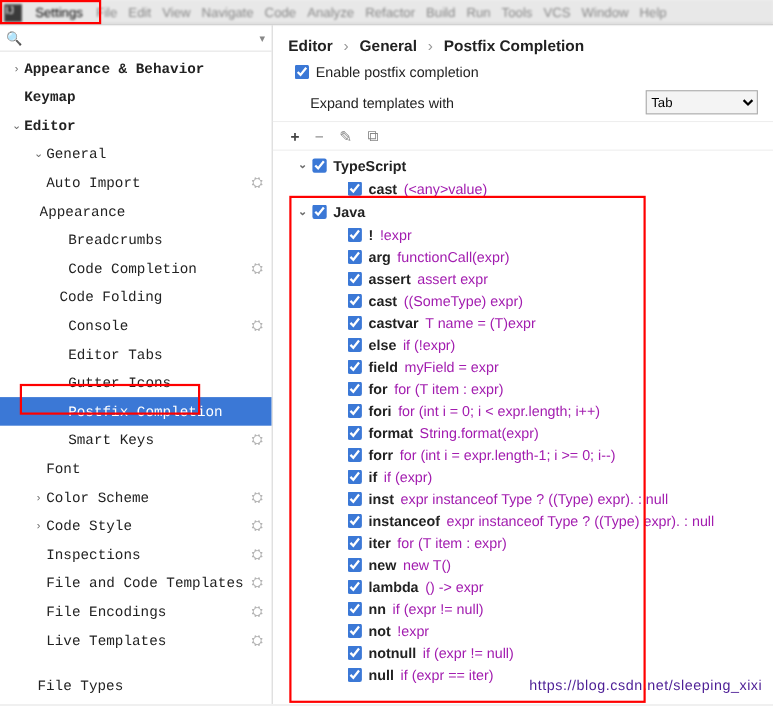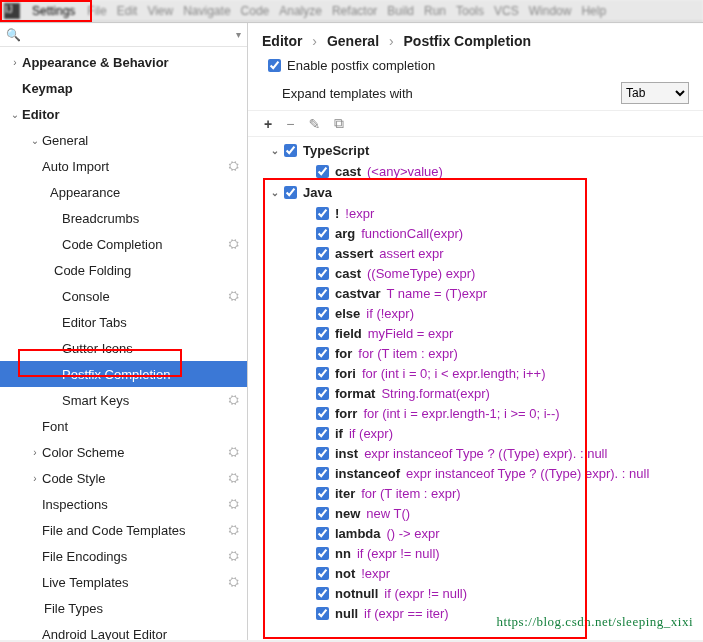--- a/index.html
+++ b/index.html
@@ -14,40 +14,40 @@
   .searchbar { display: flex; align-items: center; padding: 4px 6px; border-bottom: 1px solid #e4e4e4; }
   .searchbar .glass { color: #888; font-size: 12px; margin-right: 4px; }
   .searchbar input { border: none; outline: none; flex: 1; font-size: 13px; background: transparent; }
   .searchbar .dd { color: #888; font-size: 10px; }
   .tree { flex: 1; overflow: hidden; padding-top: 2px; }
   .tree-item { display: flex; align-items: center; height: 26px; padding-right: 8px; cursor: pointer; }
   .tree-item.sel { background: #3b78d6; color: #fff; }
   .arrow { width: 14px; text-align: center; color: #6a6a6a; font-size: 10px; }
   .tree-item.sel .arrow { color: #fff; }
   .tree-item .gear { color: #b4b4b4; font-size: 13px; margin-left: auto; }
-  .lbl { white-space: nowrap; overflow: hidden; text-overflow: ellipsis; }
+  .lbl { white-space: nowrap; overflow: hidden; text-overflow: ellipsis; font-family: Liberation Mono, monospace; }
   .bold { font-weight: 700; }
   .right { flex: 1; background: #fff; display: flex; flex-direction: column; }
   .breadcrumb { padding: 10px 14px 6px; font-weight: 700; font-size: 14px; color: #222; }
   .breadcrumb .sep { color: #999; margin: 0 6px; font-weight: 400; }
   .opt-row { display: flex; align-items: center; padding: 3px 14px 6px 20px; }
   .opt-row label { margin-left: 6px; }
-  .opt-row select { margin-left: 10px; height: 22px; border: 1px solid #aaa; background: #f4f4f4; width: 68px; font-size: 12px; }
+  .opt-row select { margin-left: 10px; height: 22px; border: 1px solid #aaa; background: #f4f4f4; width: 102px; font-size: 12px; }
   .toolbar { display: flex; align-items: center; padding: 4px 16px; gap: 14px; border-top: 1px solid #eee; border-bottom: 1px solid #eee; color: #888; }
   .toolbar .btn { cursor: pointer; font-size: 14px; }
   .list { flex: 1; overflow: hidden; position: relative; padding: 2px 0 0 20px; }
   .lang { display: flex; align-items: center; height: 22px; font-weight: 700; }
   .lang .arrow { color: #6a6a6a; }
   .template { display: flex; align-items: center; height: 20px; padding-left: 48px; }
   .template .key { font-weight: 700; margin-left: 6px; }
   .template .desc { color: #a21caf; margin-left: 6px; font-weight: 400; }
   input[type="checkbox"] { width: 13px; height: 13px; accent-color: #3b78d6; }
   .java-box { position: absolute; top: 178px; left: 263px; width: 324px; height: 461px; border: 2px solid red; z-index: 6; pointer-events: none; }
   .sel-box { position: absolute; top: 349px; left: 18px; width: 164px; height: 28px; border: 2px solid red; z-index: 6; pointer-events: none; }
-  .watermark { position: absolute; bottom: 12px; right: 10px; color: #15803d; font-size: 13px; z-index: 2; letter-spacing: .5px; font-family: Liberation Serif, serif; pointer-events: none; }
+  .watermark { position: absolute; bottom: 12px; right: 10px; color: #4c1d95; font-size: 13px; z-index: 2; letter-spacing: .5px; font-family: Liberation Sans, sans-serif; pointer-events: none; }
 </style>
 </head>
 <body>
 
 <div class="settings-box"></div>
 <div class="sel-box"></div>
 <div class="java-box"></div>
 
 <div class="menubar">
   <span class="clear"><span class="app-icon">IJ</span></span>
@@ -77,21 +77,21 @@
         </div>
         <div class="tree-item" style="padding-left: 28px;">
           <span class="arrow">⌄</span>
           <span class="lbl">General</span>
         </div>
         <div class="tree-item" style="padding-left: 28px;">
           <span class="arrow"></span>
           <span class="lbl">Auto Import</span>
           <span class="gear">⛭</span>
         </div>
-        <div class="tree-item" style="padding-left: 36px;">
+        <div class="tree-item" style="padding-left: 22px;">
           <span class="arrow"></span>
           <span class="lbl">Appearance</span>
         </div>
         <div class="tree-item" style="padding-left: 48px;">
           <span class="arrow"></span>
           <span class="lbl">Breadcrumbs</span>
         </div>
         <div class="tree-item" style="padding-left: 48px;">
           <span class="arrow"></span>
           <span class="lbl">Code Completion</span>
@@ -150,21 +150,21 @@
         <div class="tree-item" style="padding-left: 28px;">
           <span class="arrow"></span>
           <span class="lbl">File Encodings</span>
           <span class="gear">⛭</span>
         </div>
         <div class="tree-item" style="padding-left: 28px;">
           <span class="arrow"></span>
           <span class="lbl">Live Templates</span>
           <span class="gear">⛭</span>
         </div>
-        <div class="tree-item" style="padding-left: 30px;">
+        <div class="tree-item" style="padding-left: 20px; margin-top: 15px;">
           <span class="arrow"></span>
           <span class="lbl">File Types</span>
         </div>
         <div class="tree-item" style="padding-left: 28px;">
           <span class="arrow"></span>
           <span class="lbl">Android Layout Editor</span>
         </div>
       </div>
   </div>
 

